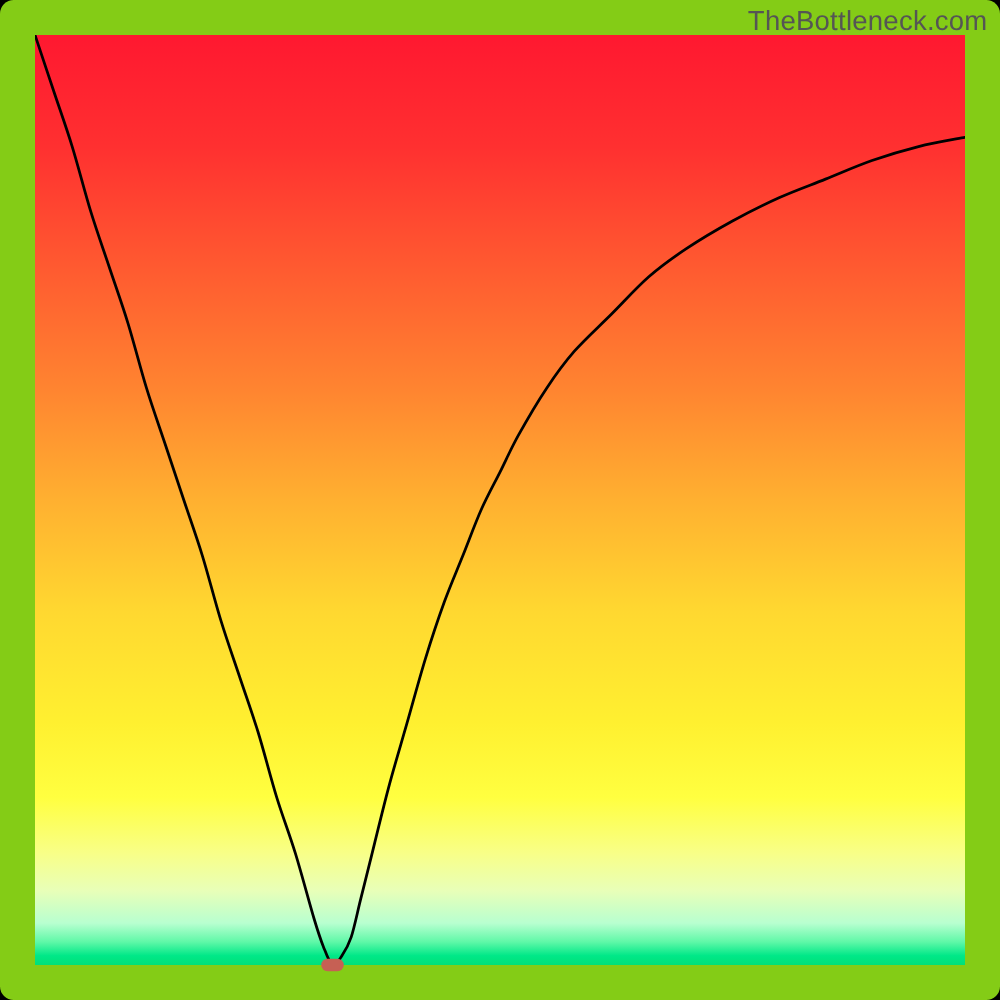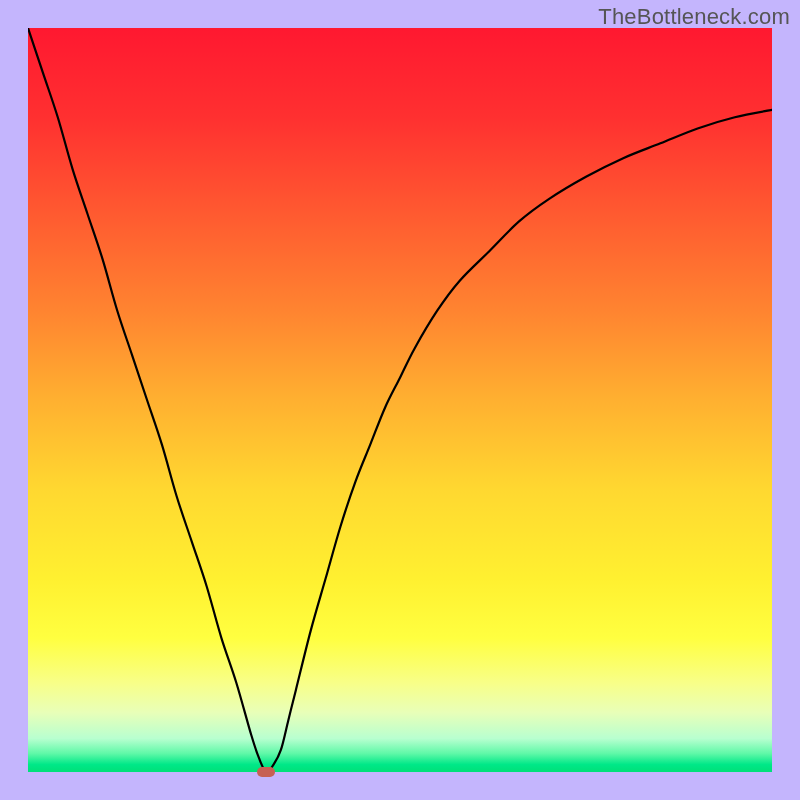--- a/index.html
+++ b/index.html
@@ -8,21 +8,22 @@
     width: 800px;
     height: 800px;
     overflow: hidden;
     background: #000;
     font-family: Arial, Helvetica, sans-serif;
   }
   .frame {
     position: relative;
     width: 800px;
     height: 800px;
-    background: #c4b5fd;
+    background: #84cc16;
+    border-radius: 11px;
   }
   .watermark {
     position: absolute;
     top: 4px;
     right: 10px;
     color: #555;
     font-size: 22px;
     font-weight: 400;
     letter-spacing: 0.2px;
     z-index: 20;

